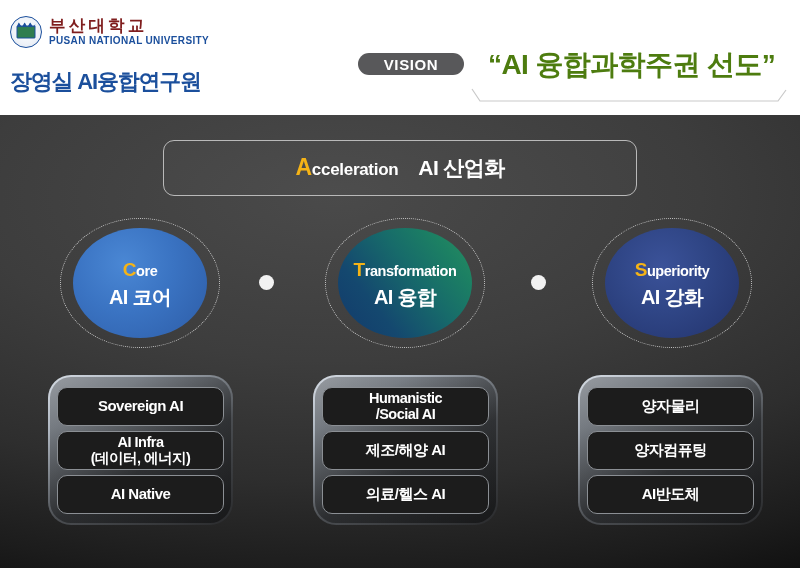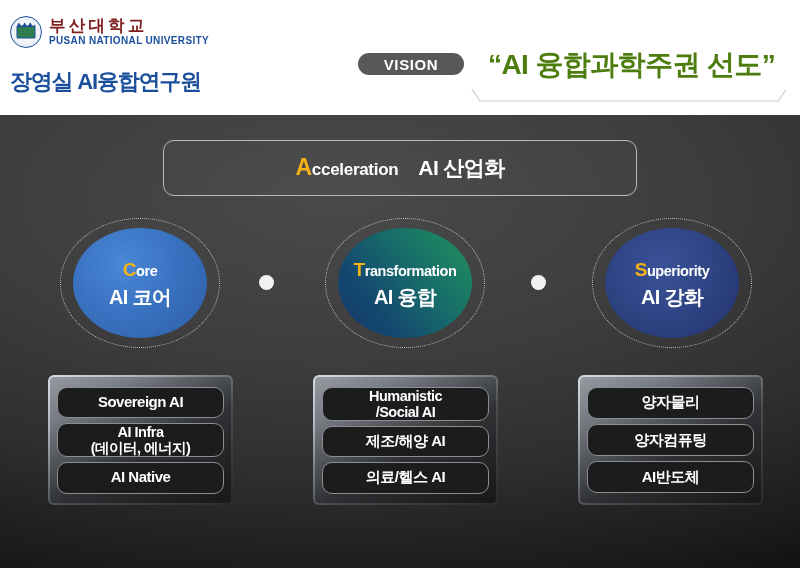--- a/index.html
+++ b/index.html
@@ -254,22 +254,22 @@
     width: 15px;
     height: 15px;
     border-radius: 50%;
     background: #f2f2f2;
     top: 57px;
   }
   .panel-frame {
     position: absolute;
     top: 157px;
     width: 185px;
-    height: 130px;
-    border-radius: 6px;
+    height: 150px;
+    border-radius: 23px;
     box-sizing: border-box;
     border: 2px solid transparent;
     background:
       linear-gradient(165deg, rgba(10,10,10,0.30), rgba(0,0,0,0.45)) padding-box,
       linear-gradient(150deg, #d6dce4 0%, #aeb6c0 22%, #4a4d51 58%, #2a2b2d 100%) border-box;
     padding: 7px;
     display: flex;
     flex-direction: column;
     justify-content: space-between;
   }

